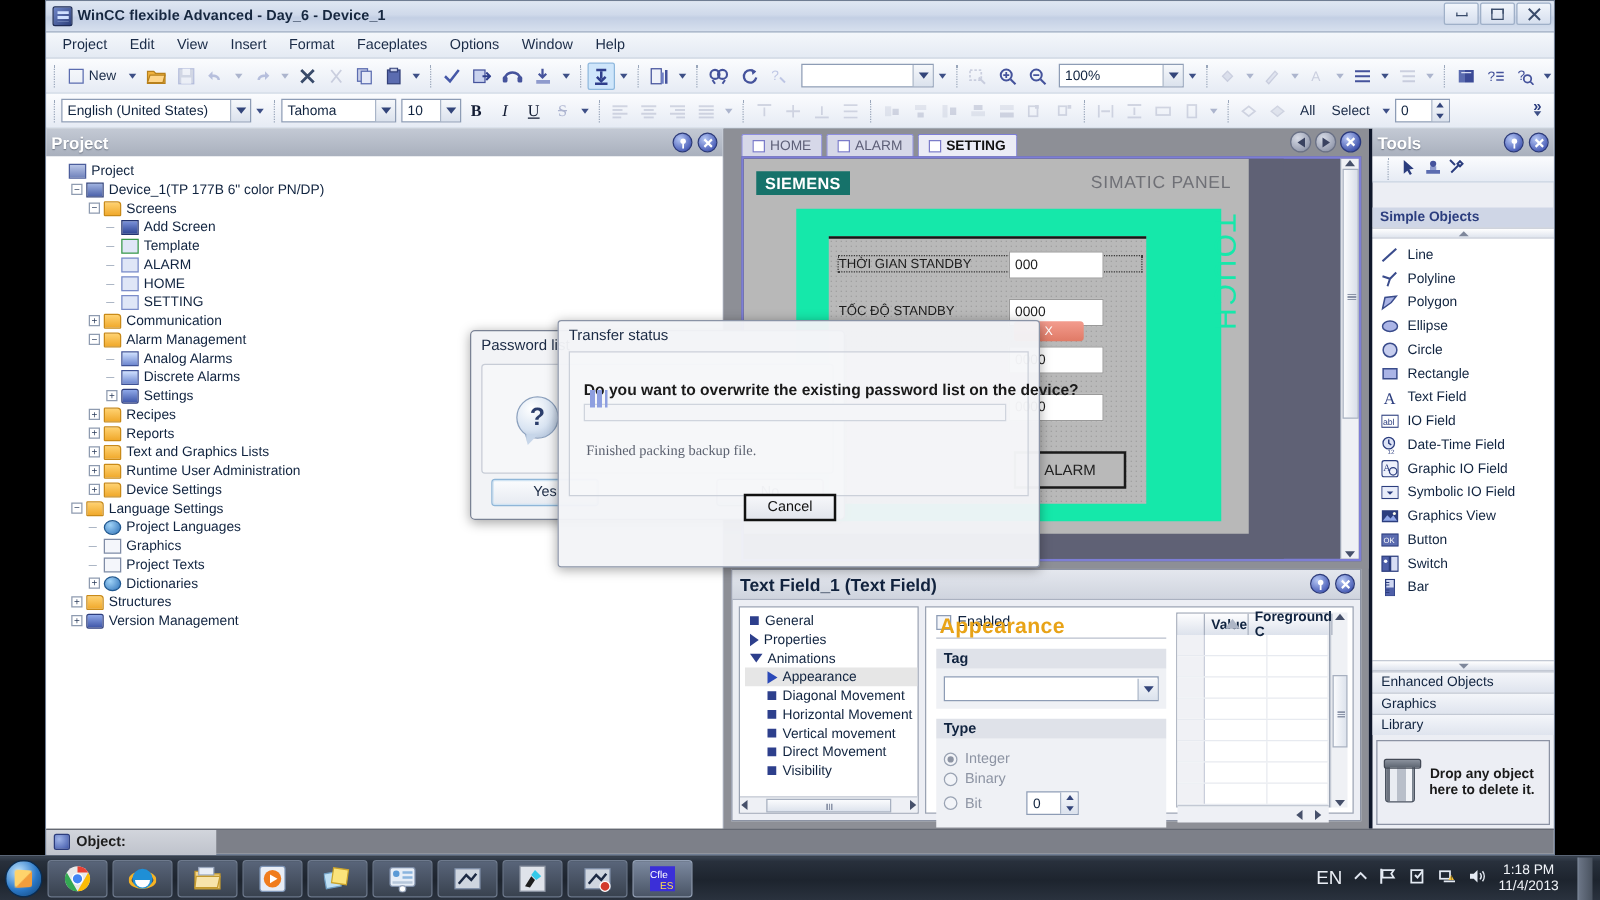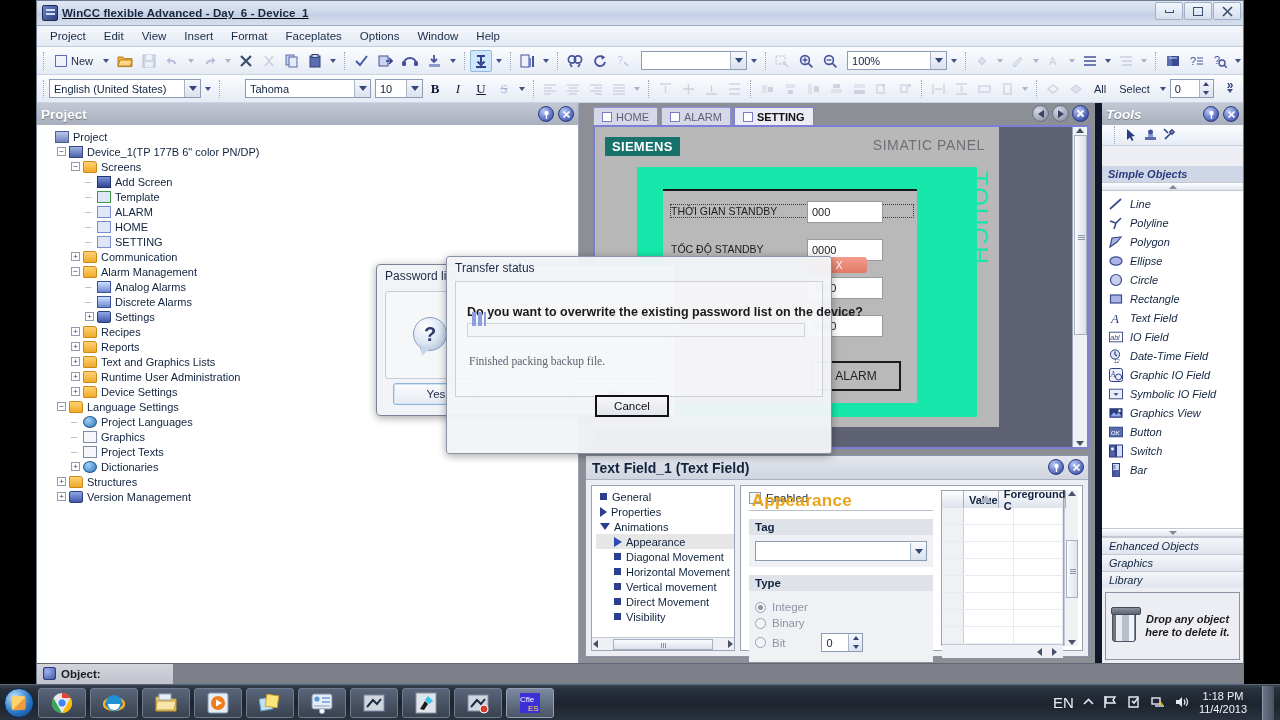--- a/index.html
+++ b/index.html
@@ -22,21 +22,20 @@
     display: flex; flex-direction: column;
   }
 
   
   #titlebar {
     height: 22px; flex: 0 0 22px;
     background: linear-gradient(to bottom,#dfe7f3 0%,#cfd9ea 45%,#c3cfe4 55%,#d7e0ee 100%);
     border-bottom: 1px solid #9aa9c0;
     display: flex; align-items: center; padding: 12px 2px;
     position: relative;
-    text-decoration: underline;
   }
   #titlebar .tb-icon {
     width: 16px; height: 16px; margin: 0 4px 0 3px;
     background: linear-gradient(135deg,#6f86c8,#2d3f7a);
     border: 1px solid #1d2b55; border-radius: 2px;
     position: relative; flex: 0 0 16px;
   }
   #titlebar .tb-icon::after {
     content: ""; position: absolute; left: 3px; top: 3px; width: 9px; height: 8px;
     background: repeating-linear-gradient(to bottom,#cfe0ff 0 2px,transparent 2px 4px);
@@ -302,21 +301,21 @@
              align-items:center;justify-content:flex-end;gap:10px;padding-right:6px;}
   #prop-vscroll { width:14px; flex:0 0 14px; background:#eff1f5; border-left:1px solid #c3c9d4;
                   display:flex;flex-direction:column;align-items:center;justify-content:space-between;padding:1px 0;}
   #prop-vthumb{width:12px;height:58px;background:linear-gradient(to right,#fafbfd,#dde3ed);
                border:1px solid #a7b0c0;margin-top:2px;position:relative;}
   #prop-vthumb::after{content:"";position:absolute;left:3px;top:50%;width:6px;height:5px;
     background:repeating-linear-gradient(to bottom,#8b94a8 0 1px,transparent 1px 2px);}
 
   
   #tools-panel { width: 148px; flex: 0 0 148px; background: #eceef4;
-                 border-left: 7px solid #0f172a; display:flex; flex-direction:column;font-style:italic; }
+                 border-left: 3px solid #0f172a; display:flex; flex-direction:column; }
   #tools-toolbar { height:21px; flex:0 0 21px; display:flex; align-items:center; gap:6px;
                    padding-left:8px; background: linear-gradient(to bottom,#fbfcfe,#e6ebf4);
                    border-bottom:1px solid #c9d3e1;}
   .tools-section-hdr { height:16px; background:#cfd6e6; color:#2b3d7e; font-size:11px;
                        font-weight:700; display:flex; align-items:center; padding-left:6px;margin-top:20px;}
   .tools-grip { height:9px; background: linear-gradient(to bottom,#fff,#dfe4ee);
                 border-top:1px solid #c3c9d4; border-bottom:1px solid #c3c9d4;
                 display:flex;align-items:center;justify-content:center;}
   .grip-chev{width:0;height:0;border-left:4px solid transparent;border-right:4px solid transparent;border-bottom:4px solid #7e879b;}
   .grip-chev.dn{border-bottom:none;border-top:4px solid #7e879b;}
@@ -659,21 +658,21 @@
     <div class="toolbar">
       <span class="tb-sep"></span>
       <div class="combo" style="width:152px;">
         <span>English (United States)</span>
         <span class="cb-btn">
             <span class="cb-arrow"></span>
           </span>
       </div>
       <span class="caret"></span>
       <span class="tb-sep"></span>
-      <div class="combo" style="width:126px;margin-left:20px;">
+      <div class="combo" style="width:92px;">
         <span>Tahoma</span>
         <span class="cb-btn">
             <span class="cb-arrow"></span>
           </span>
       </div>
       <div class="combo" style="width:48px;margin-left:3px;">
         <span>10</span>
         <span class="cb-btn">
             <span class="cb-arrow"></span>
           </span>

